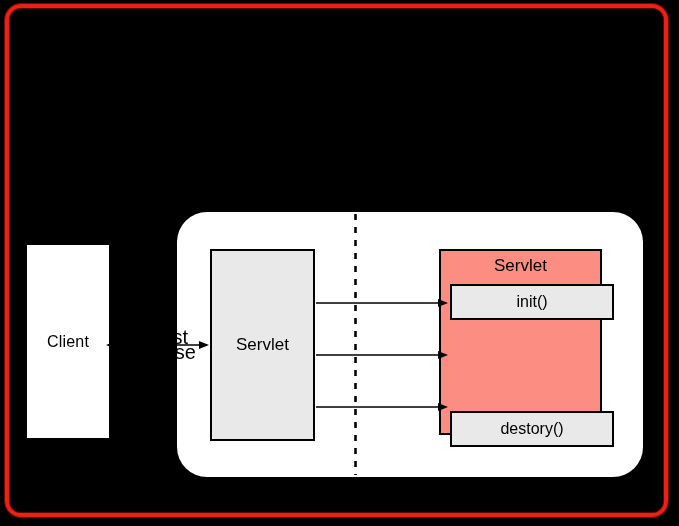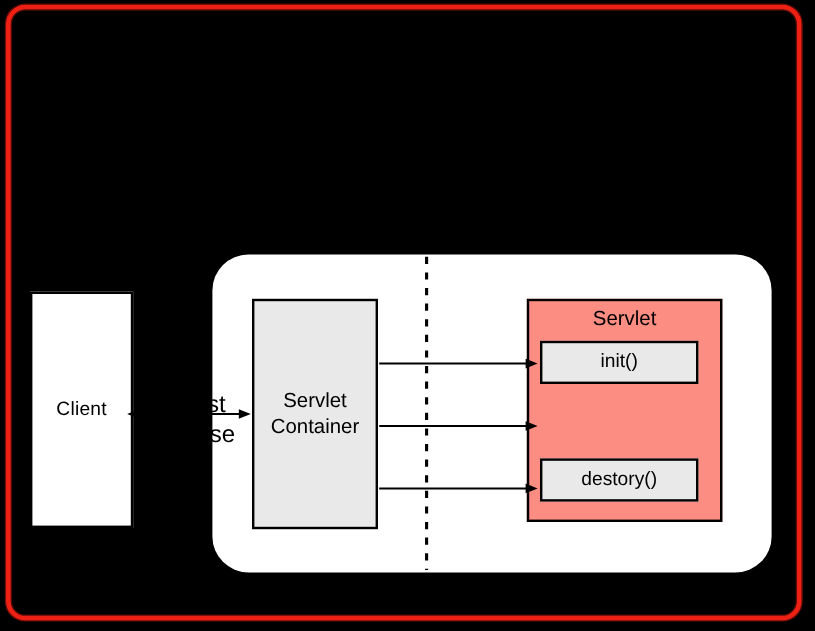--- a/index.html
+++ b/index.html
@@ -48,55 +48,54 @@
 
   .servlet-box{
     position:absolute;left:439px;top:249px;width:163px;height:186px;
     background:var(--servlet-fill,#fc8d82);border:2px solid #000;
   }
   .servlet-title{
     position:absolute;left:0;top:5px;width:100%;
     text-align:center;font-size:17px;font-weight:500;
   }
   .method{
-    position:absolute;left:450px;width:132px;height:36px;
+    position:absolute;left:450px;width:164px;height:36px;
     background:var(--box-fill,#e9e9e9);border:2px solid #000;
     display:flex;align-items:center;justify-content:center;
     font-size:16px;font-weight:500;
   }
   .method.m-init{top:284px;}
   .method.m-service{top:336px;}
-  .method.m-destroy{top:382px;}
+  .method.m-destroy{top:411px;}
 
   
   .conn-label{
     position:absolute;font-size:20px;font-weight:500;color:#000;
     white-space:nowrap;
   }
   .lbl-request{top:326px;right:491px;}
-  .lbl-response{top:351px;right:483px;text-align:center;}
+  .lbl-response{top:341px;right:483px;text-align:center;}
 
   .connectors{position:absolute;inset:0;pointer-events:none;}
 </style>
 </head>
 <body>
 
 <div class="stage">
 
   <div class="red-frame"></div>
 
   <div class="panel"></div>
 
   <div class="client-box">
     <span>Client</span>
   </div>
 
   <div class="container-box">
     <span>Servlet</span>
-    <span>Container</span>
   </div>
 
   <div class="servlet-box">
     <div class="servlet-title">Servlet</div>
   </div>
 
   <div class="method m-init">
     <span>init()</span>
   </div>
   <div class="method m-destroy">

